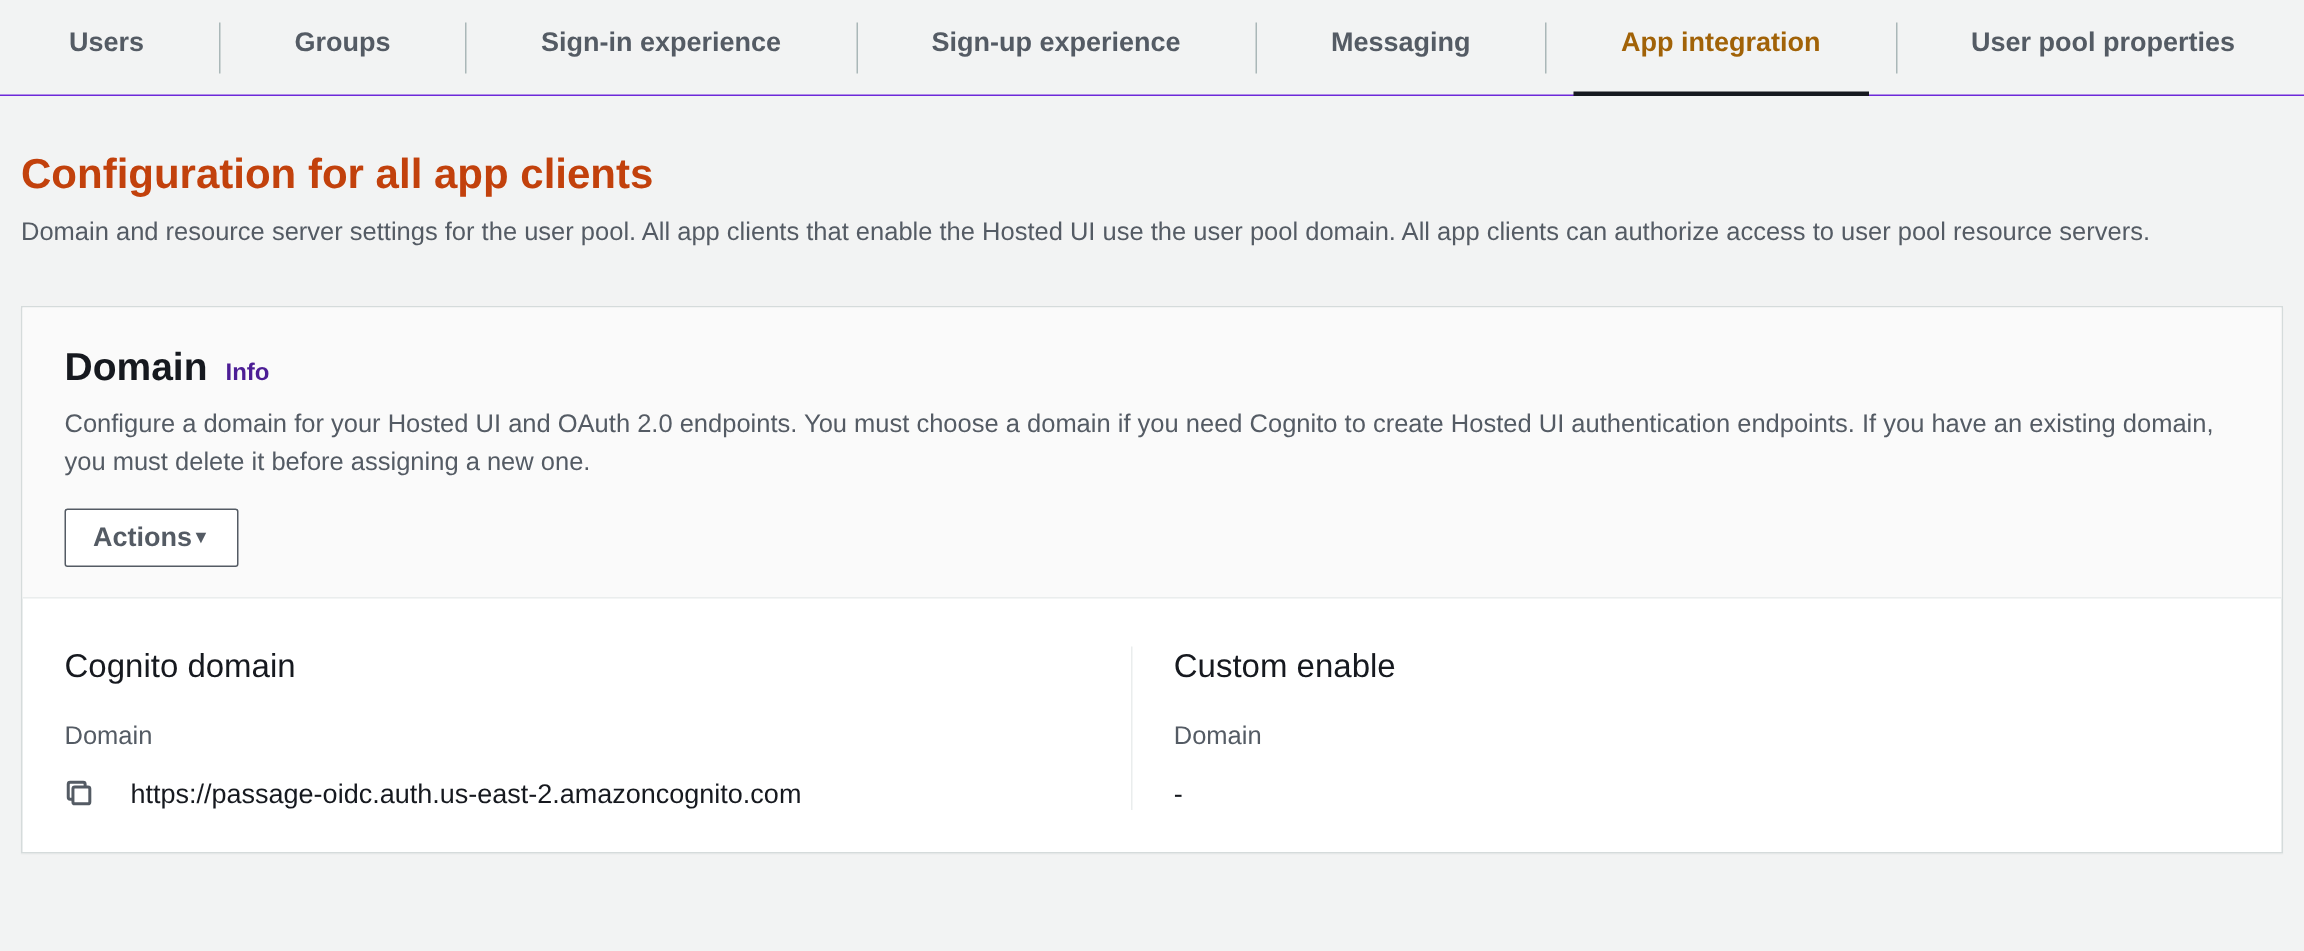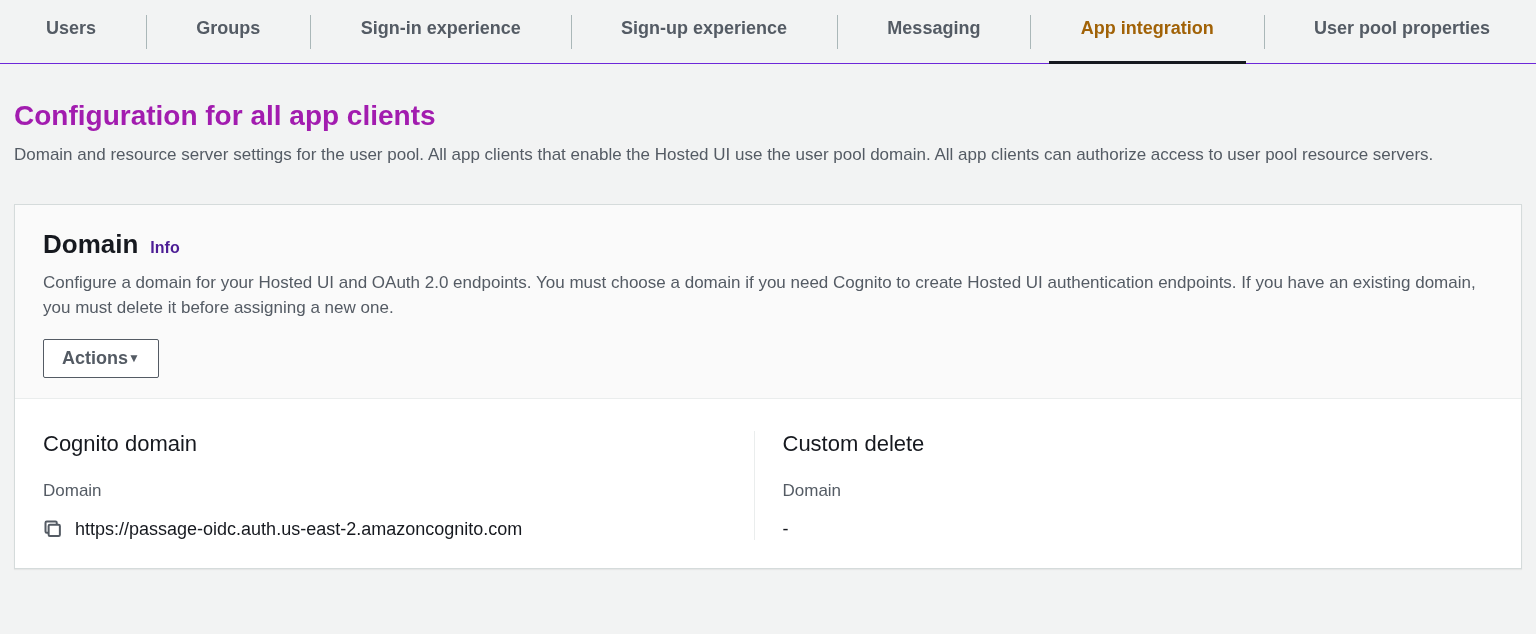--- a/index.html
+++ b/index.html
@@ -40,21 +40,21 @@
       left: 0; right: 0; bottom: -1px;
       height: 3px;
       background: #16191f;
     }
     .section {
       padding: 36px 14px 0 14px;
     }
     .section-title {
       font-size: 28px;
       font-weight: 700;
-      color: #a21caf;
+      color: #c2410c;
       margin-bottom: 10px;
     }
     .section-desc {
       font-size: 17px;
       color: #545b64;
       line-height: 1.5;
       margin-bottom: 36px;
     }
     .card {
       border: 1px solid #d5dbdb;
@@ -126,21 +126,21 @@
       margin-bottom: 24px;
     }
     .kv-label {
       font-size: 17px;
       color: #545b64;
       margin-bottom: 18px;
     }
     .kv-row {
       display: flex;
       align-items: center;
-      gap: 12px;
+      gap: 24px;
     }
     .kv-value {
       font-size: 18px;
       color: #16191f;
     }
     .copy-icon-wrap {
       width: 20px; height: 20px;
       color: #545b64;
       cursor: pointer;
     }
@@ -189,20 +189,20 @@
         <span class="copy-icon-wrap">
           <svg viewBox="0 0 16 16" width="20" height="20" fill="none" stroke="currentColor" stroke-width="1.6">
             <rect x="4.5" y="4.5" width="9" height="9" rx="1"></rect>
             <path d="M11 4.5V3a1 1 0 0 0-1-1H3a1 1 0 0 0-1 1v7a1 1 0 0 0 1 1h1.5"></path>
           </svg>
         </span>
         <span class="kv-value">https://passage-oidc.auth.us-east-2.amazoncognito.com</span>
       </div>
     </div>
     <div class="col">
-      <h2 class="col-title">Custom delete</h2>
+      <h2 class="col-title">Custom enable</h2>
       <div class="kv-label">Domain</div>
       <div class="kv-row">
         <span class="kv-value">-</span>
       </div>
     </div>
   </div>
 </div>
 
 </body></html>

